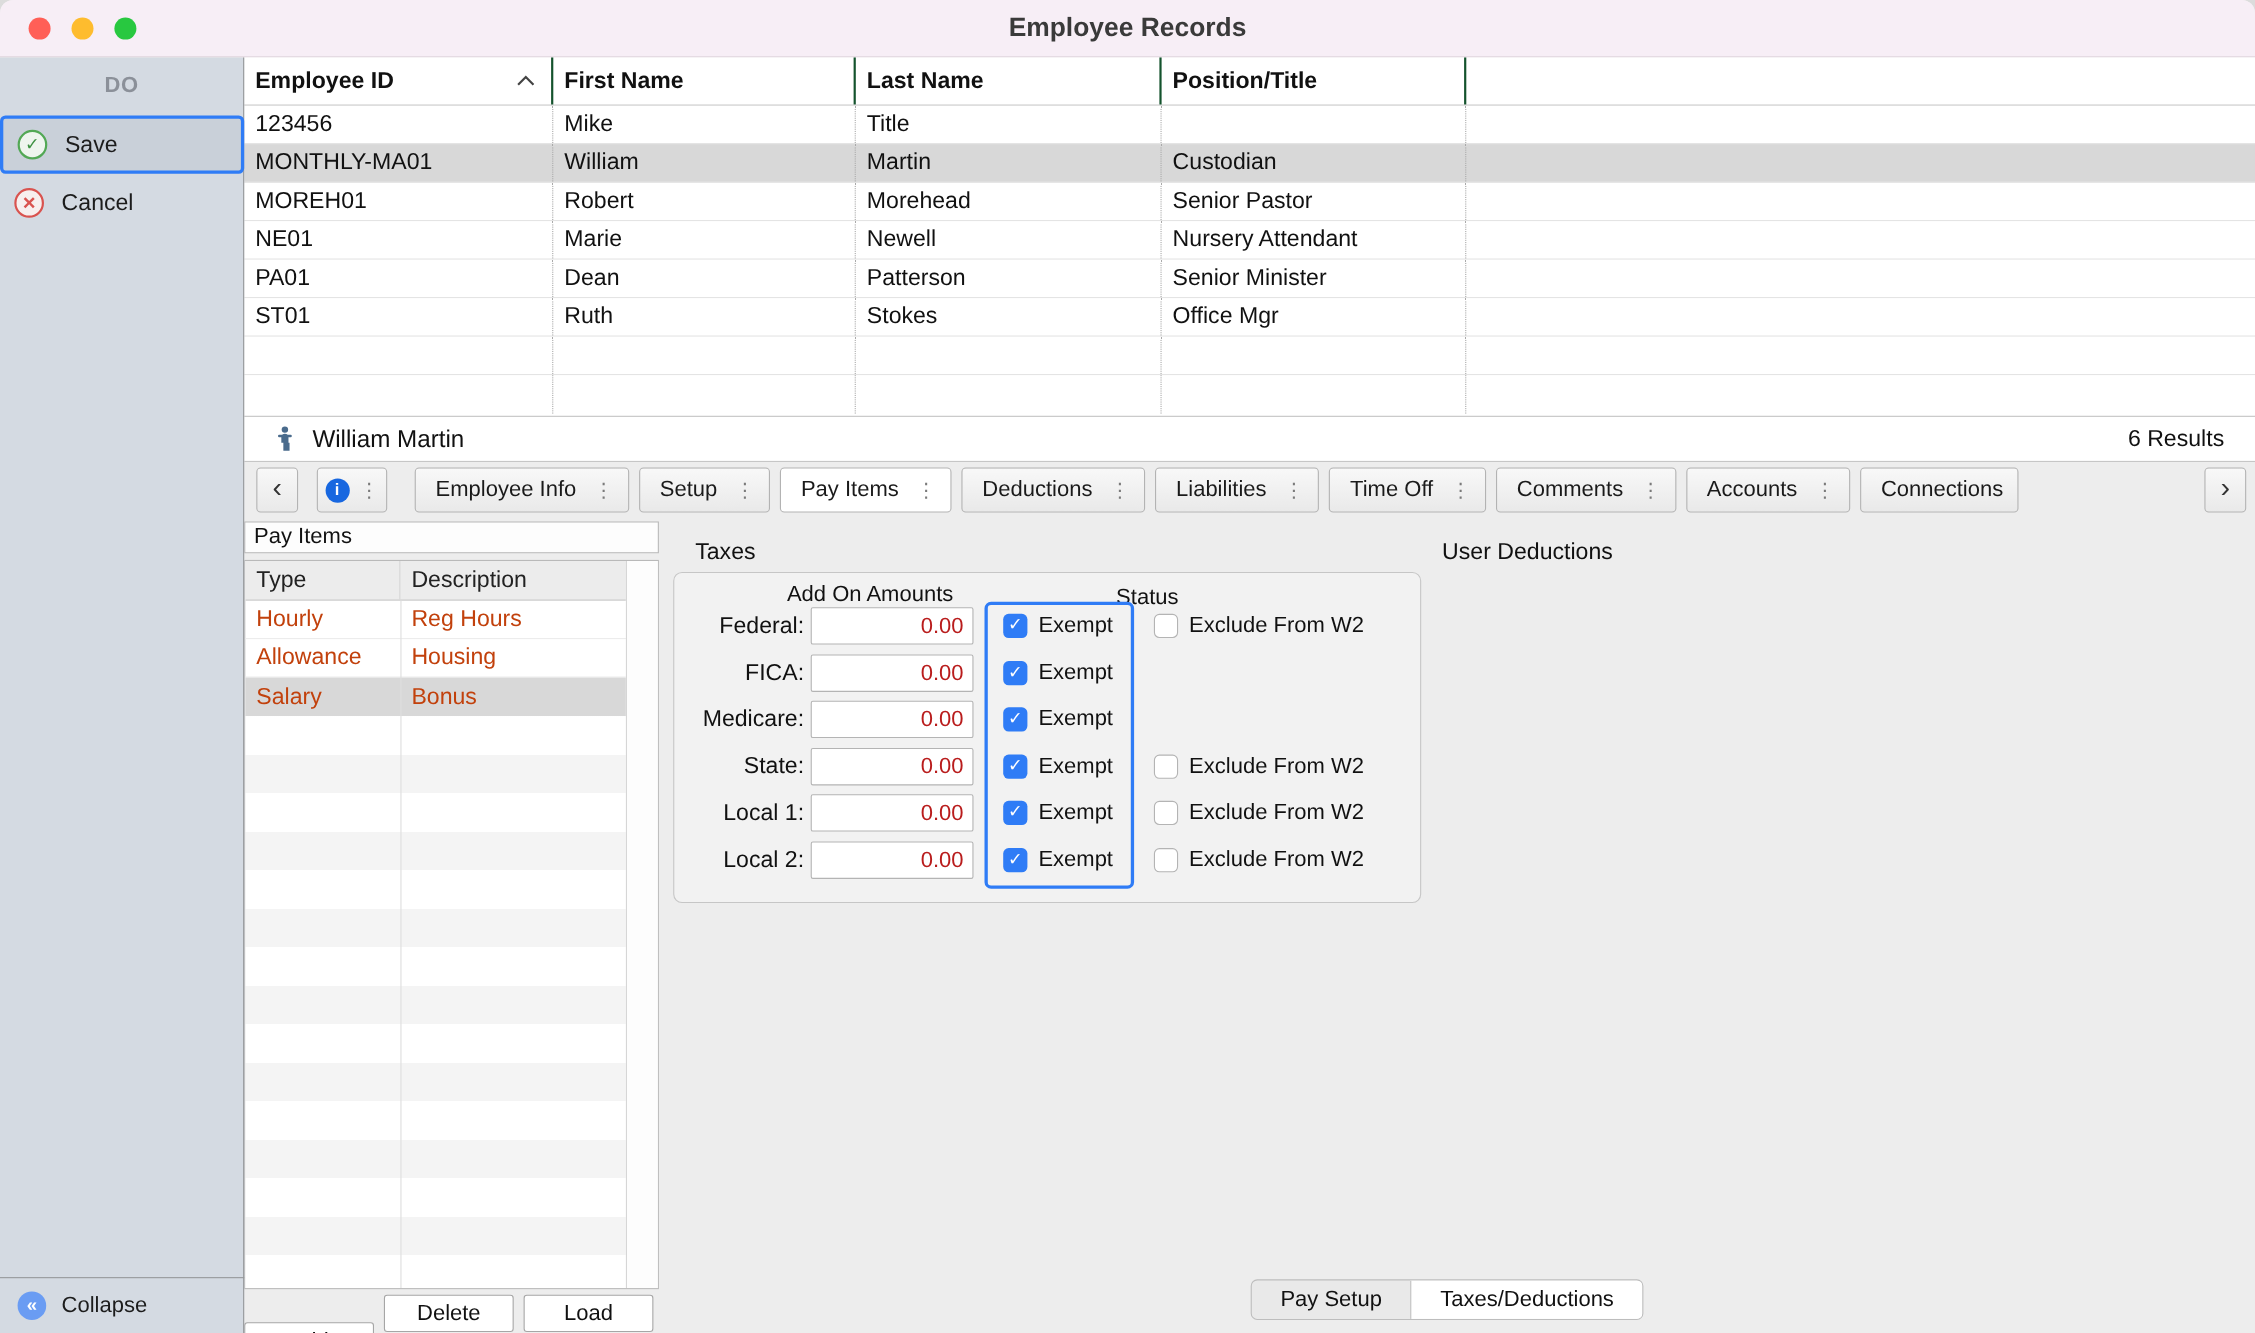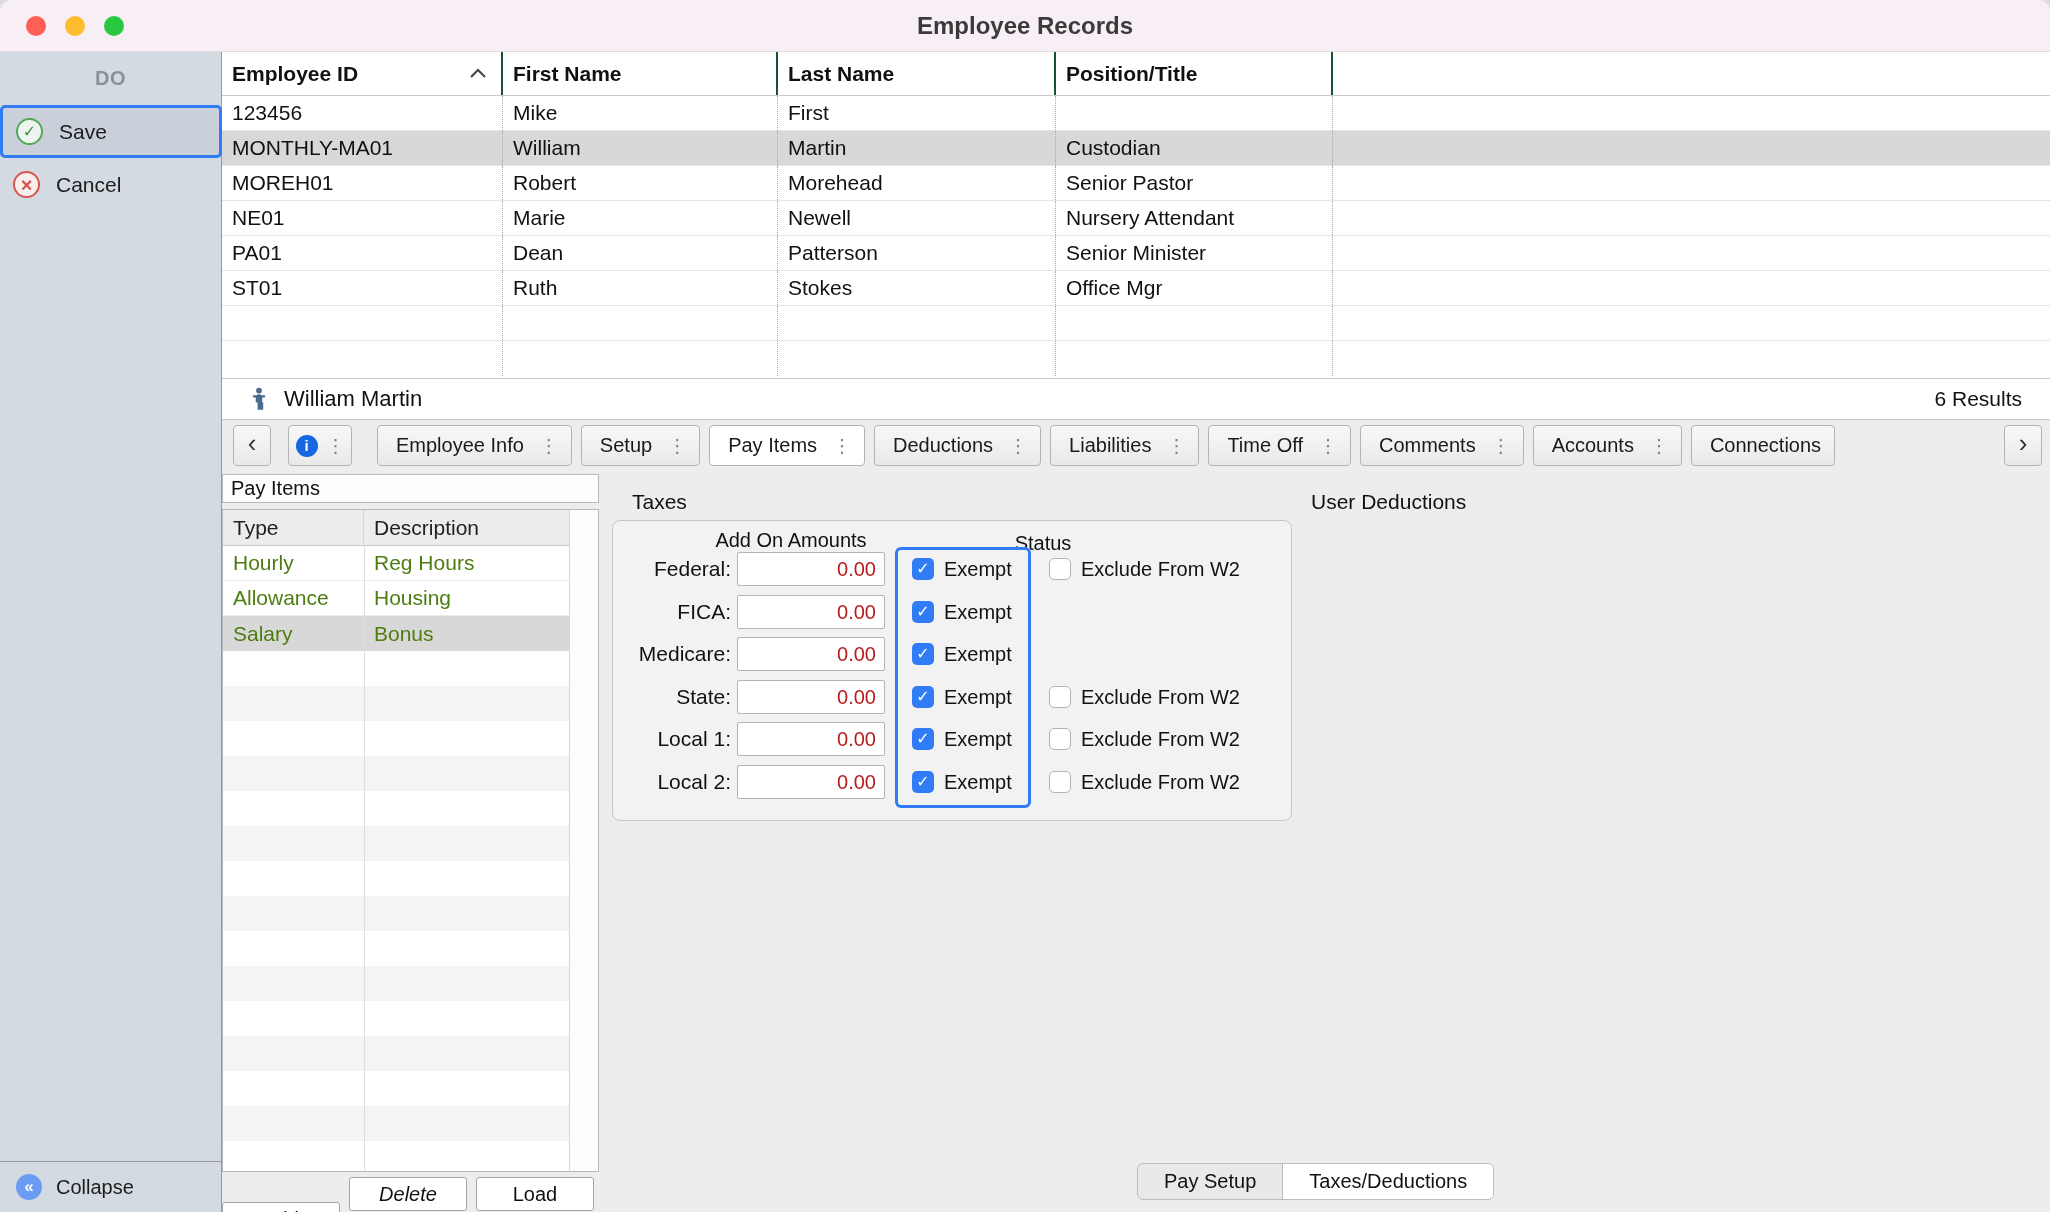--- a/index.html
+++ b/index.html
@@ -60,28 +60,28 @@
   .tab-info{width:64px;gap:9px;padding:0 8px;margin-right:16px;}
   .info-circle{width:22px;height:22px;border-radius:50%;background:#1767e0;color:#fff;font-size:15px;font-weight:700;display:flex;align-items:center;justify-content:center;flex:none;}
 
   
   .pi-title{position:absolute;left:222px;top:474px;width:377px;height:29px;background:#fdfdfd;border:1px solid #b9b9b9;display:flex;align-items:center;padding-left:8px;font-size:20px;color:#111;z-index:6;}
   .pi-table{position:absolute;left:222px;top:509px;width:377px;bottom:40px;background:#fff;border:1px solid #b9b9b9;z-index:6;overflow:hidden;}
   .pi-head{display:flex;height:36px;background:#ececec;border-bottom:1px solid #c9c9c9;font-size:21px;color:#222;margin-right:29px;}
   .pi-head .pi-cell-type{border-right:1px solid #d6d6d6;}
   .pi-cell-type{width:141px;flex:none;height:100%;display:flex;align-items:center;padding-left:10px;white-space:nowrap;overflow:hidden;}
   .pi-cell-desc{flex:1;height:100%;display:flex;align-items:center;padding-left:10px;white-space:nowrap;overflow:hidden;}
-  .pi-row{display:flex;height:35px;font-size:21px;color:#4d7c0f;border-bottom:1px solid #ececec;margin-right:29px;}
+  .pi-row{display:flex;height:35px;font-size:21px;color:#c2410c;border-bottom:1px solid #ececec;margin-right:29px;}
   .pi-row.sel{background:#d8d8d8;border-bottom:none;}
   .pi-stripes{position:absolute;left:0;right:29px;top:141px;bottom:0;background:repeating-linear-gradient(180deg,#fff 0 35px,#f4f4f4 35px 70px);}
   .pi-vline{position:absolute;left:141px;top:36px;bottom:0;border-left:1px solid #dedede;pointer-events:none;}
   .pi-lane{position:absolute;top:0;right:0;width:29px;bottom:0;border-left:1px solid #d6d6d6;background:#fdfdfd;}
   .pi-btn{position:absolute;top:1177px;height:34px;width:118px;background:#fff;border:1px solid #a6a6a6;border-radius:3px;display:flex;align-items:center;justify-content:center;font-size:20px;color:#111;z-index:7;cursor:default;}
   .pi-btn.add{left:222px;margin-top:25px;}
-  .pi-btn.delete{left:349px;font-style:italic;}
+  .pi-btn.delete{left:349px;}
   .pi-btn.load{left:476px;}
 
   
   .group-label{position:absolute;font-size:21px;color:#111;z-index:6;white-space:nowrap;}
   .taxes-label{left:632px;top:490px;}
   .ud-label{left:1311px;top:490px;}
   .groupbox{position:absolute;border:1px solid #c6c6c6;border-radius:8px;background:#f2f2f2;z-index:6;}
   .taxes-box{left:612px;top:520px;width:680px;height:301px;}
   .ud-box{left:1298px;top:520px;width:411px;height:301px;}
   .col-head{position:absolute;font-size:20px;color:#111;text-align:center;}
@@ -155,21 +155,21 @@
           <span>Last Name</span>
         </div>
       <div class="cell c4">
           <span>Position/Title</span>
         </div>
       <div class="cell c5"></div>
     </div>
     <div class="t-row">
       <div class="cell c1">123456</div>
       <div class="cell c2">Mike</div>
-      <div class="cell c3">First</div>
+      <div class="cell c3">Title</div>
       <div class="cell c4"></div>
       <div class="cell c5"></div>
     </div>
     <div class="t-row sel">
       <div class="cell c1">MONTHLY-MA01</div>
       <div class="cell c2">William</div>
       <div class="cell c3">Martin</div>
       <div class="cell c4">Custodian</div>
       <div class="cell c5"></div>
     </div>

